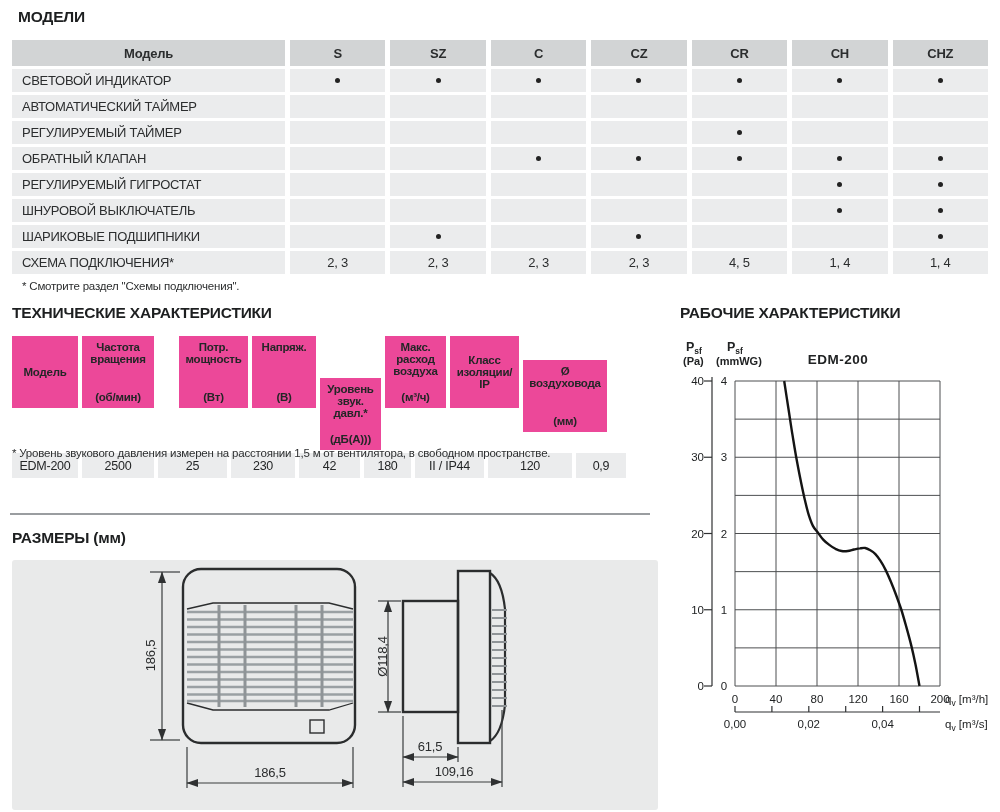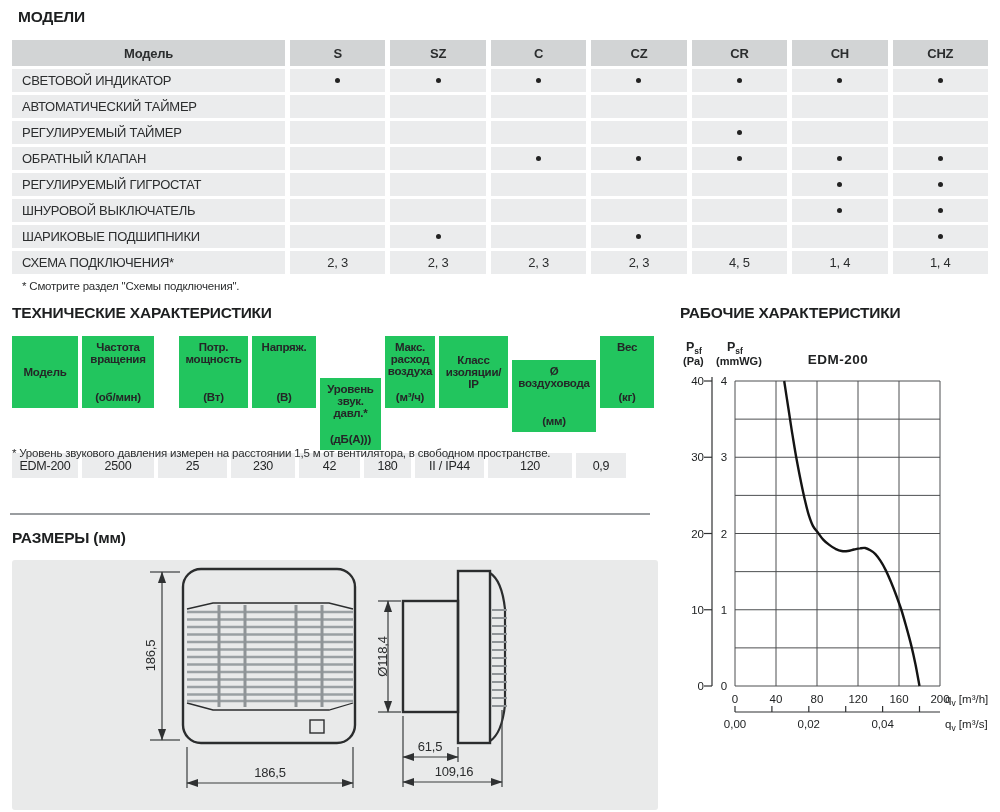--- a/index.html
+++ b/index.html
@@ -15,21 +15,21 @@
           font-size:13px;letter-spacing:-0.25px;height:23px;flex:1;margin-left:5px;color:#2b2d2e;}
   .m-cell:first-child{margin-left:0;}
   .m-cell.label{flex:0 0 273px;justify-content:flex-start;padding-left:10px;box-sizing:border-box;}
   .m-cell.head{background:#d2d4d5;font-weight:700;height:26px;}
   .m-cell.head.label{justify-content:center;padding-left:0;}
   .dot{width:5px;height:5px;border-radius:50%;background:#222;display:inline-block;}
 
   
   #tech-table{position:absolute;left:12px;top:336px;}
   .t-row{display:flex;}
-  .t-cell{background:#22c55e;margin-left:4px;box-sizing:border-box;display:flex;flex-direction:column;
+  .t-cell{background:#ec4899;margin-left:4px;box-sizing:border-box;display:flex;flex-direction:column;
           align-items:center;justify-content:space-between;text-align:center;
           font-size:11.5px;font-weight:700;letter-spacing:-0.25px;height:72px;padding:5px 1px;color:#242627;}
   .t-cell:first-child{margin-left:0;}
   .t-cell.center{justify-content:center;}
   .t-row.data{margin-top:3px;}
   .t-row.data .t-cell{background:#ebeced;height:25px;font-weight:400;font-size:12.5px;justify-content:center;padding:0 1px;}
 
   
   .divider{position:absolute;left:10px;top:513px;width:640px;height:2px;background:#9a9da0;}
 
@@ -198,34 +198,30 @@
           <span>(Вт)</span>
         </div>
         <div class="t-cell" style="width: 64px;">
           <span>Напряж.</span>
           <span>(В)</span>
         </div>
         <div class="t-cell" style="width: 61px; margin-top: 42px;">
           <span>Уровень звук. давл.*</span>
           <span>(дБ(А)))</span>
         </div>
-        <div class="t-cell" style="width: 50px;">
+        <div class="t-cell" style="width: 61px;">
           <span>Макс. расход воздуха</span>
           <span>(м³/ч)</span>
         </div>
         <div class="t-cell center" style="width: 69px;">
           <span>Класс изоляции/ IP</span>
         </div>
         <div class="t-cell" style="width: 84px; margin-top: 24px;">
           <span>Ø воздуховода</span>
           <span>(мм)</span>
-        </div>
-        <div class="t-cell" style="width: 54px;">
-          <span>Вес</span>
-          <span>(кг)</span>
         </div>
       </div>
       <div class="t-row data">
         <div class="t-cell" style="width: 66px;">EDM-200</div>
         <div class="t-cell" style="width: 72px;">2500</div>
         <div class="t-cell" style="width: 69px;">25</div>
         <div class="t-cell" style="width: 64px;">230</div>
         <div class="t-cell" style="width: 61px;">42</div>
         <div class="t-cell" style="width: 47px;">180</div>
         <div class="t-cell" style="width: 69px;">II / IP44</div>

